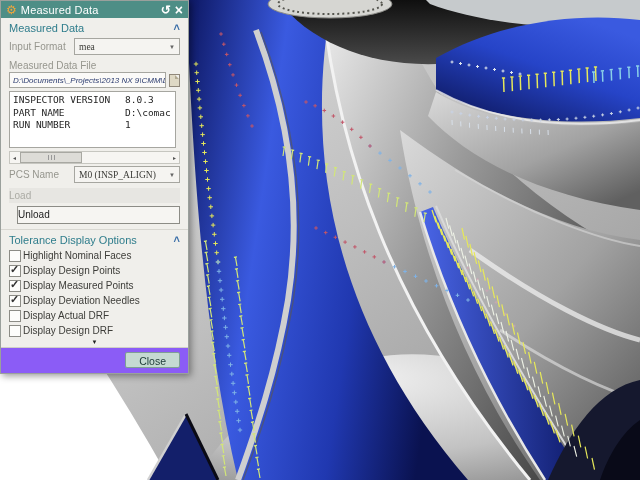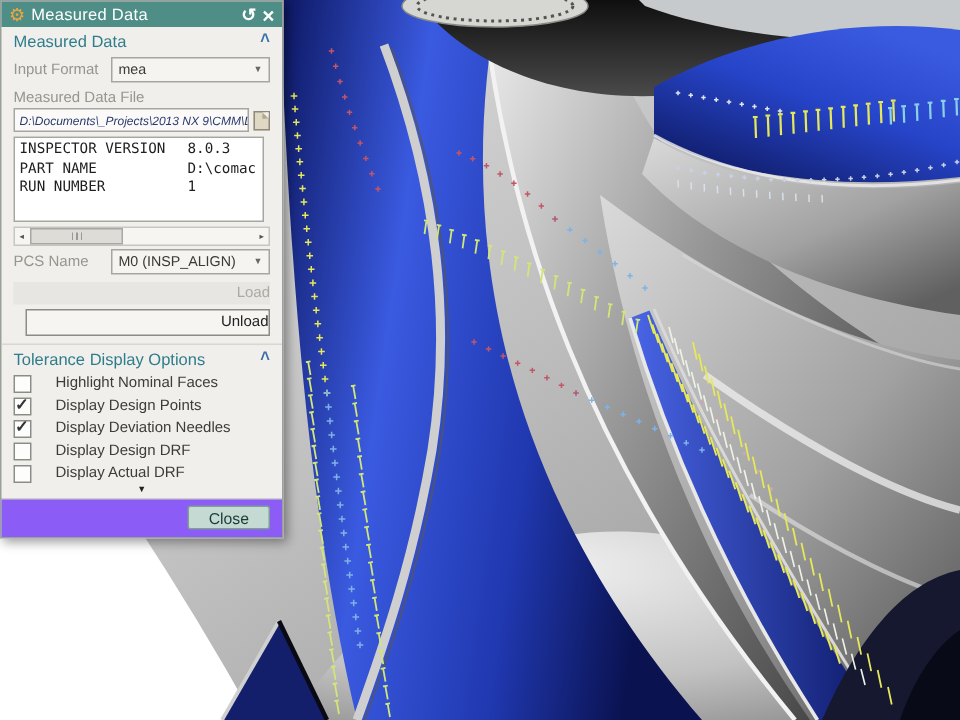--- a/index.html
+++ b/index.html
@@ -20,21 +20,21 @@
   .tbico.x{font-size:14px;}
 
   .sect-h{display:flex;align-items:center;padding:4px 8px 2px 8px;color:#2F7D8C;font-size:11px;}
   .sect-h .lbl{flex:1;}
   .chev{color:#3A6EA8;font-weight:bold;font-size:11px;transform:scaleY(1.2);}
 
   .frow{display:flex;align-items:center;padding:2px 8px;}
   .flabel{flex:1;color:#96968E;font-size:10px;}
   .dd{width:96px;height:15px;background:#F5F4F1;border:1px solid #A6A6A0;
       display:flex;align-items:center;padding:0 4px;font-size:9.5px;color:#3A3A36;}
-  .dd .val{flex:1;overflow:hidden;white-space:nowrap;}
+  .dd .val{flex:1;overflow:hidden;white-space:nowrap;font-family:Liberation Serif, serif;}
   .dd .arr{font-size:6px;color:#666;}
 
   .flabel-line{padding:3px 8px 1px 8px;color:#96968E;font-size:10px;}
   .pathrow{display:flex;align-items:center;gap:3px;margin:0 8px;}
   .pathfield{flex:1;height:14px;background:#FBFAF8;border:1px solid #A6A6A0;
              font-size:8px;color:#2A3A6E;display:flex;align-items:center;
              padding:0 3px;overflow:hidden;white-space:nowrap;font-style:italic;}
   .docicon{width:9px;height:11px;background:#DED8C4;border:1px solid #90887A;position:relative;}
   .docicon::after{content:"";position:absolute;right:0;top:0;border:2px solid #F0EFEB;
                   border-left-color:#B0A890;border-bottom-color:#B0A890;}
@@ -46,27 +46,27 @@
 
   .hscroll{margin:3px 8px 0 8px;height:11px;border:1px solid #C6C6C0;background:#F6F5F2;position:relative;}
   .sb-arr{position:absolute;top:0;bottom:0;width:9px;display:flex;align-items:center;
           justify-content:center;font-size:5px;color:#555;}
   .sb-arr.l{left:0;} .sb-arr.r{right:0;}
   .sb-thumb{position:absolute;left:10px;top:0;bottom:0;width:62px;background:#DDDCD7;
             border:1px solid #A8A8A2;box-sizing:border-box;}
   .sb-thumb::after{content:"";position:absolute;left:50%;top:2px;bottom:2px;width:7px;margin-left:-3px;
             background:repeating-linear-gradient(90deg,#999 0 1px,transparent 1px 3px);}
 
-  .btn{margin:3px 8px 0 8px;height:15px;line-height:15px;text-align:right;font-size:10px;}
+  .btn{margin:3px 8px 0 8px;height:15px;line-height:15px;text-align:left;font-size:10px;}
   .btn.load{background:#E7E6E2;color:#ABABA4;}
   .btn.unload{background:#F6F5F2;border:1px solid #8C8C86;color:#222;height:16px;line-height:16px;margin-left:16px;}
 
   .sep{border-top:1px solid #D8D7D1;margin:5px 0 0 0;}
 
-  .cbrow{display:flex;align-items:center;gap:16px;padding:1.5px 8px;font-size:10px;color:#3C3C38;}
+  .cbrow{display:flex;align-items:center;gap:2px;padding:1.5px 8px;font-size:10px;color:#3C3C38;}
   .cb{width:10px;height:10px;background:#FDFDFB;border:1px solid #8C8C86;position:relative;flex:none;}
   .cb[data-checked="true"]::after{content:"\2713";position:absolute;left:0px;top:-3px;
        font-size:11px;font-weight:bold;color:#333;}
 
   .more{height:9px;text-align:center;font-size:6px;color:#222;line-height:9px;}
   .footer{border-top:1px solid #CFCEC8;background:#8b5cf6;padding:4px 8px 5px 8px;
           display:flex;justify-content:flex-end;}
   .close-btn{background:#C5DAD2;border:1px solid #7E9E96;border-radius:2px;
              font-size:10.5px;color:#1C3A36;padding:0 13px;height:16px;line-height:16px;}
 </style>
@@ -244,30 +244,34 @@
     <div class="cbrow">
       <span class="cb" data-checked="false"></span>
       <span>Highlight Nominal Faces</span>
     </div>
     <div class="cbrow">
       <span class="cb" data-checked="true"></span>
       <span>Display Design Points</span>
     </div>
     <div class="cbrow">
       <span class="cb" data-checked="true"></span>
+      <span>Display Measured Points</span>
+    </div>
+    <div class="cbrow">
+      <span class="cb" data-checked="true"></span>
       <span>Display Deviation Needles</span>
+    </div>
+    <div class="cbrow">
+      <span class="cb" data-checked="false"></span>
+      <span>Display Actual DRF</span>
     </div>
     <div class="cbrow">
       <span class="cb" data-checked="false"></span>
       <span>Display Design DRF</span>
     </div>
-    <div class="cbrow">
-      <span class="cb" data-checked="false"></span>
-      <span>Display Actual DRF</span>
-    </div>
 
     <div class="more">▼</div>
 
     <div class="footer">
       <button class="close-btn">Close</button>
     </div>
   </div>
 </div>
 
 </body></html>

